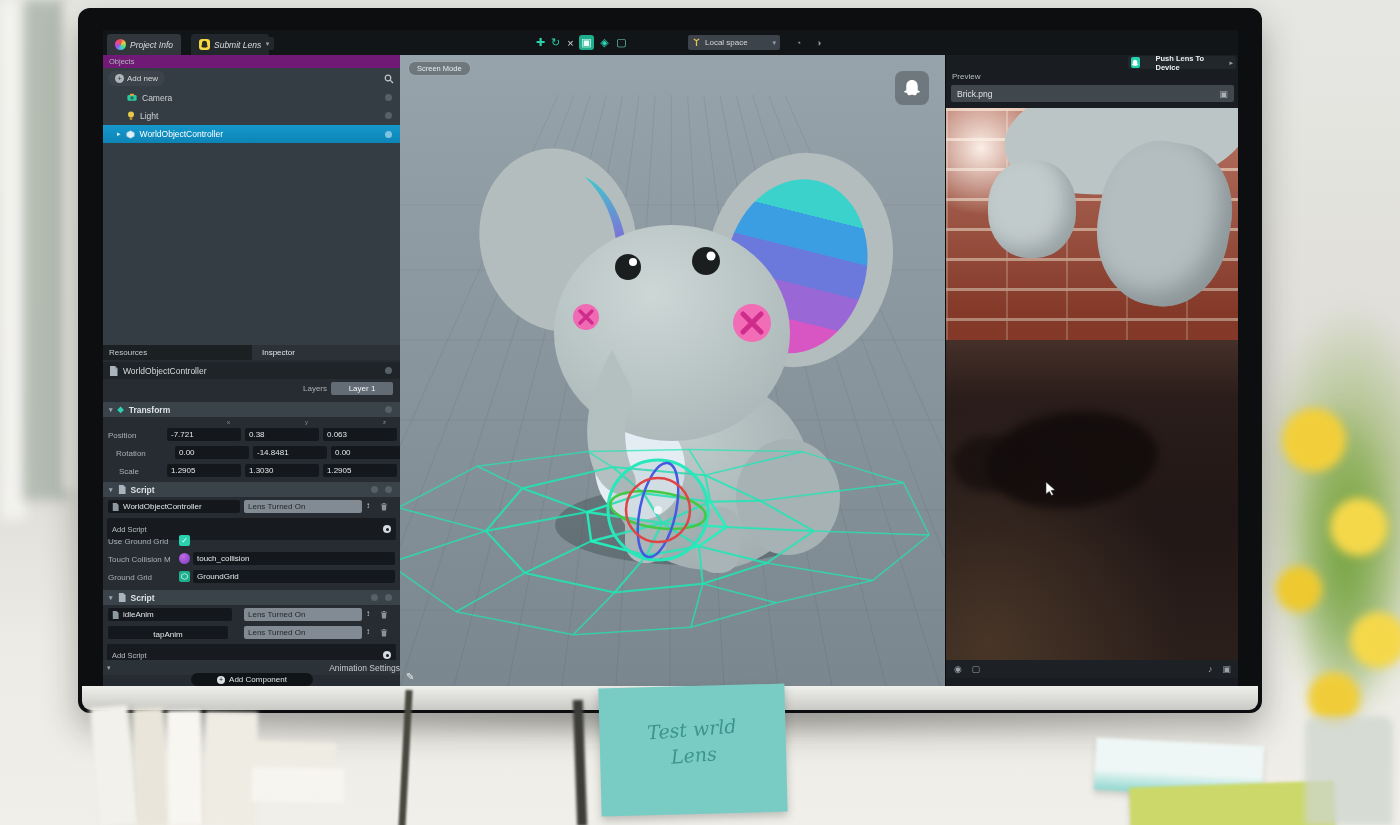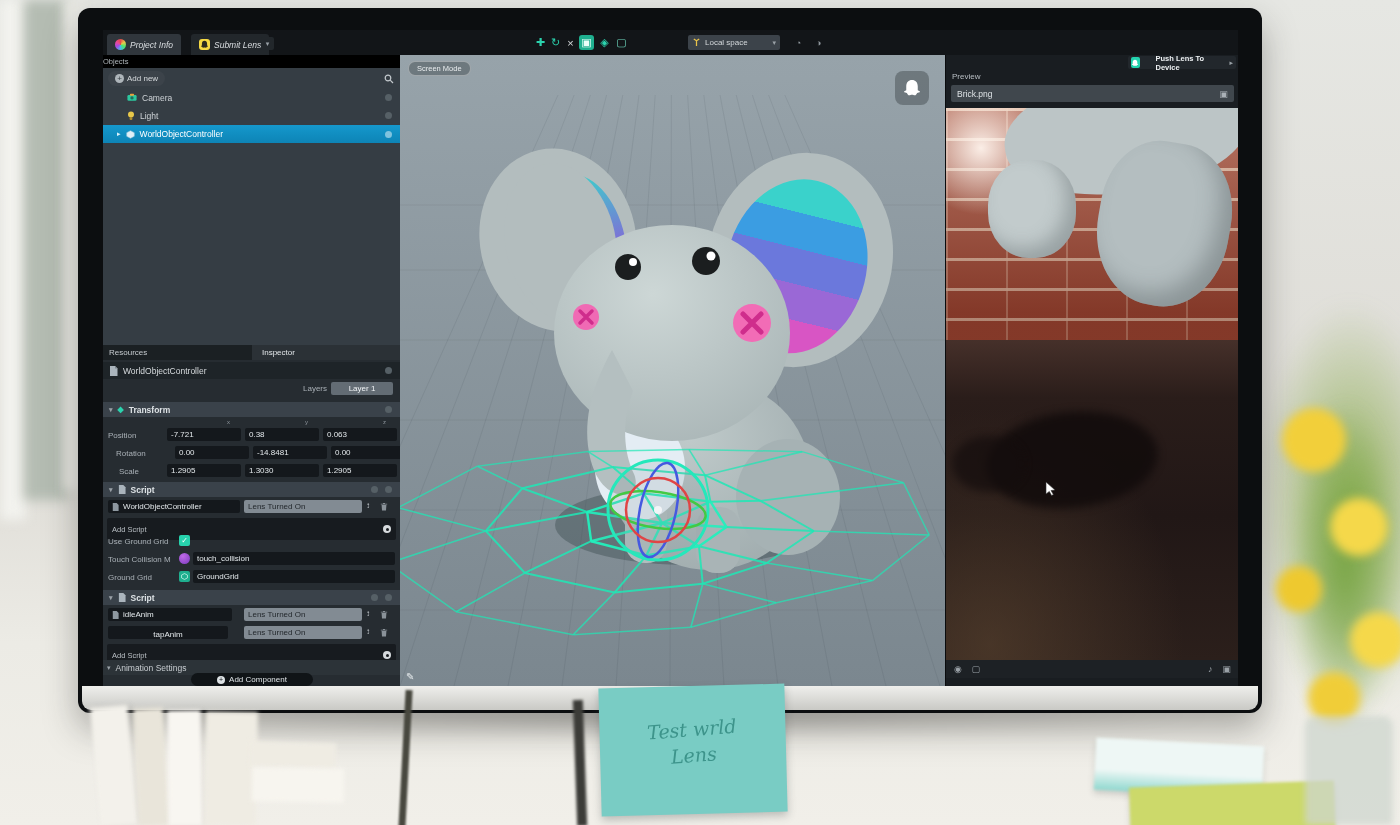--- a/index.html
+++ b/index.html
@@ -88,21 +88,21 @@
               </svg>
           </span>
           <span>Local space</span>
           <span class="caret" style="margin-left:auto;">▾</span>
         </div>
         <div class="toolicon" style="left:688px;color:#8f979d;font-size:9px;">◔</div>
         <div class="toolicon" style="left:708px;color:#8f979d;font-size:9px;">◑</div>
       </div>
 
       <div class="leftpanel">
-        <div class="abs" style="left:0;top:0;width:297px;height:13px;background:#000000;font-size:7.5px;color:#aeb5ba;line-height:13px;padding-left:0;box-sizing:border-box;">Objects</div>
+        <div class="abs" style="left:0;top:0;width:297px;height:13px;background:#701a75;font-size:7.5px;color:#aeb5ba;line-height:13px;padding-left:6px;box-sizing:border-box;">Objects</div>
 
         <div class="abs" style="left:0;top:13px;width:297px;height:277px;background:#353d44;">
           <div class="pill abs" style="left:5px;top:3px;">
             <span class="ico" style="width:9px;height:9px;border-radius:50%;background:#aeb5ba;color:#353d44;font-size:8px;">+</span>
             <span>Add new</span>
           </div>
           <span class="ico abs" style="left:281px;top:6px;">
             <svg width="10" height="10" viewBox="0 0 10 10">
                 <circle cx="4" cy="4" r="2.8" stroke="#c3c9cd" fill="none" stroke-width="1.2"></circle>
                 <path d="M6.2 6.2L9 9" stroke="#c3c9cd" stroke-width="1.2"></path>
@@ -283,21 +283,21 @@
               </svg>
           </span>
         </div>
         <div class="addbar" style="top:589px;">
           <span>Add Script</span>
           <span class="ico" style="margin-left:auto;width:8px;height:8px;border-radius:50%;background:#d6dadd;">
               <span style="width:3px;height:3px;border-radius:50%;background:#171b1f;"></span>
             </span>
         </div>
 
-        <div class="abs" style="left:0;top:605px;width:297px;height:15px;background:#2c3338;display:flex;align-items:center;gap:5px;padding-left:4px;box-sizing:border-box;font-size:8.5px;color:#c7ccd0;">
+        <div class="abs" style="left:0;top:605px;width:297px;height:15px;background:#2c3338;display:flex;align-items:center;gap:5px;padding-left:4px;box-sizing:border-box;font-size:8.5px;color:#c7ccd0;justify-content:space-between;">
           <span class="caret">▾</span>
           <span>Animation Settings</span>
         </div>
 
         <div class="abs" style="left:88px;top:618px;width:122px;height:13px;background:#101417;border-radius:7px;display:flex;align-items:center;justify-content:center;gap:4px;font-size:8px;color:#dde2e5;">
           <span class="ico" style="width:8px;height:8px;border-radius:50%;background:#dde2e5;color:#101417;font-size:7px;line-height:8px;">+</span>
           <span>Add Component</span>
         </div>
       </div>
 

